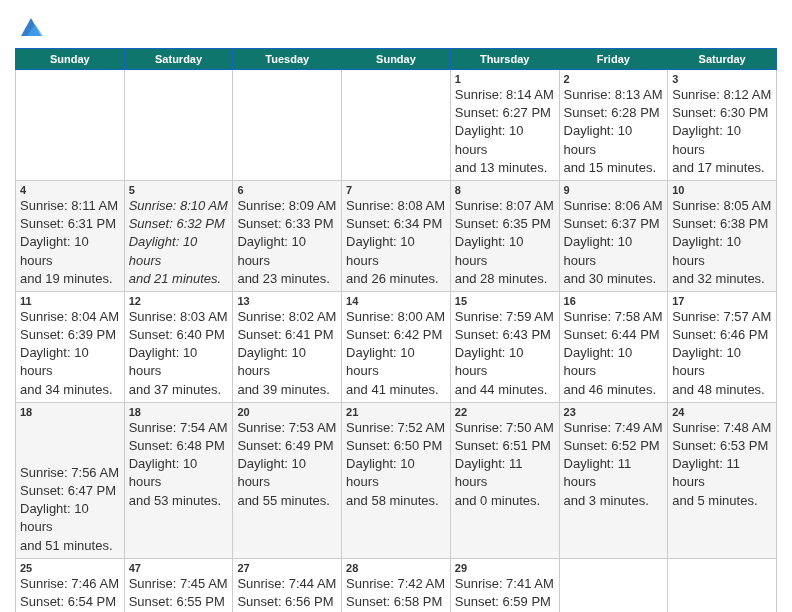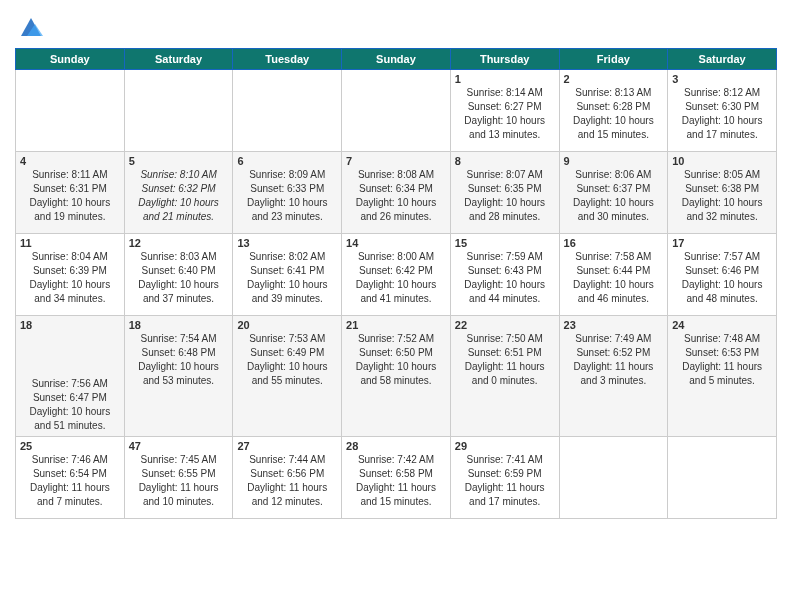--- a/index.html
+++ b/index.html
@@ -82,24 +82,23 @@
       background: #f5f5f5;
     }
     .day-number {
       font-size: 11px;
       font-weight: bold;
       color: #333;
       display: block;
       margin-bottom: 1px;
     }
     .day-info {
-      font-size: 10px;
+      font-size: 13px;
       color: #333;
       line-height: 1.4;
-      text-align: center;
     }
     .empty-cell {
       background: #f9f9f9;
     }
   </style>
 </head>
 <body>
 
 <div class="container">
   <div class="header-row">

